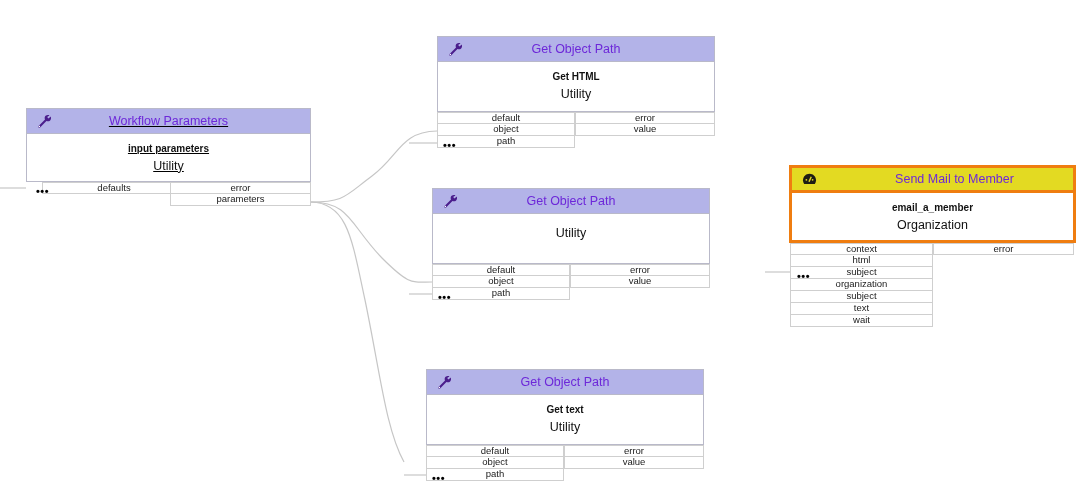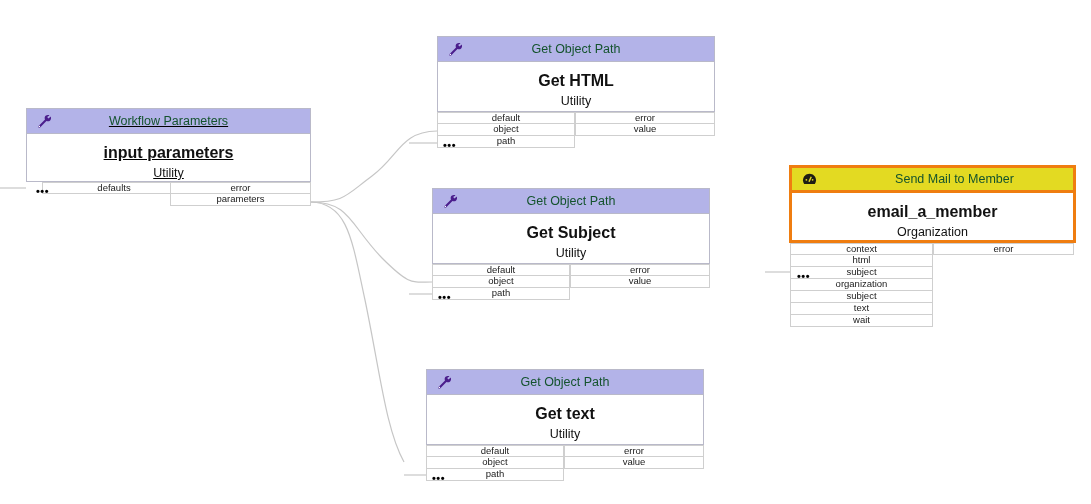--- a/index.html
+++ b/index.html
@@ -54,42 +54,42 @@
     background: #b3b3e8;
     border-bottom: 1px solid #b9b9c9;
   }
   .node-header.accent {
     background: #e3da22;
     border-bottom: 3px solid #ef7d10;
     padding-left: 44px;
   }
   .node-header-title {
     font-size: 12.5px;
-    color: #14532d;
+    color: #6d28d9;
     line-height: 1;
     text-align: center;
   }
   .node-icon {
     position: absolute;
     left: 8px;
     top: 50%;
     transform: translateY(-50%);
     width: 18px;
     height: 18px;
     display: flex;
     align-items: center;
     justify-content: center;
   }
   .node-body {
     box-sizing: border-box;
     padding-top: 9px;
     text-align: center;
   }
   .node-name {
-    font-size: 16px;
+    font-size: 10px;
     font-weight: bold;
     color: #111111;
     line-height: 1.25;
   }
   .node-kind {
     font-size: 12.5px;
     color: #111111;
     line-height: 1.25;
     margin-top: 3px;
   }
@@ -212,21 +212,20 @@
       <div class="node-header utility">
         <span class="node-icon">
           <svg width="16" height="16" viewBox="0 0 24 24" aria-hidden="true">
             <path fill="#4b1e8c" d="M20.2 3.6c-1.8-1.1-4.2-.9-5.8.7-1.5 1.5-1.8 3.7-.9 5.5L3.9 19.4c-.6.6-.6 1.6 0 2.2.6.6 1.6.6 2.2 0l9.6-9.6c1.8.9 4 .6 5.5-.9 1.6-1.6 1.8-4 .7-5.8l-3 3-2.2-2.2 3.5-2.5z"></path>
             <circle cx="5.1" cy="20.3" r="1.05" fill="#ffffff"></circle>
           </svg>
         </span>
         <span class="node-header-title">Get Object Path</span>
       </div>
       <div class="node-body">
-        <div class="node-name">Get Subject</div>
         <div class="node-kind">Utility</div>
       </div>
     </div>
     <div class="ports" style="top:76px; width:278px;">
       <div class="port-col" style="left:0px; width:138px;">
         <div class="port-row first">default</div>
         <div class="port-row">object</div>
         <div class="port-row">path</div>
       </div>
       <div class="port-col" style="left:138px; width:140px;">

